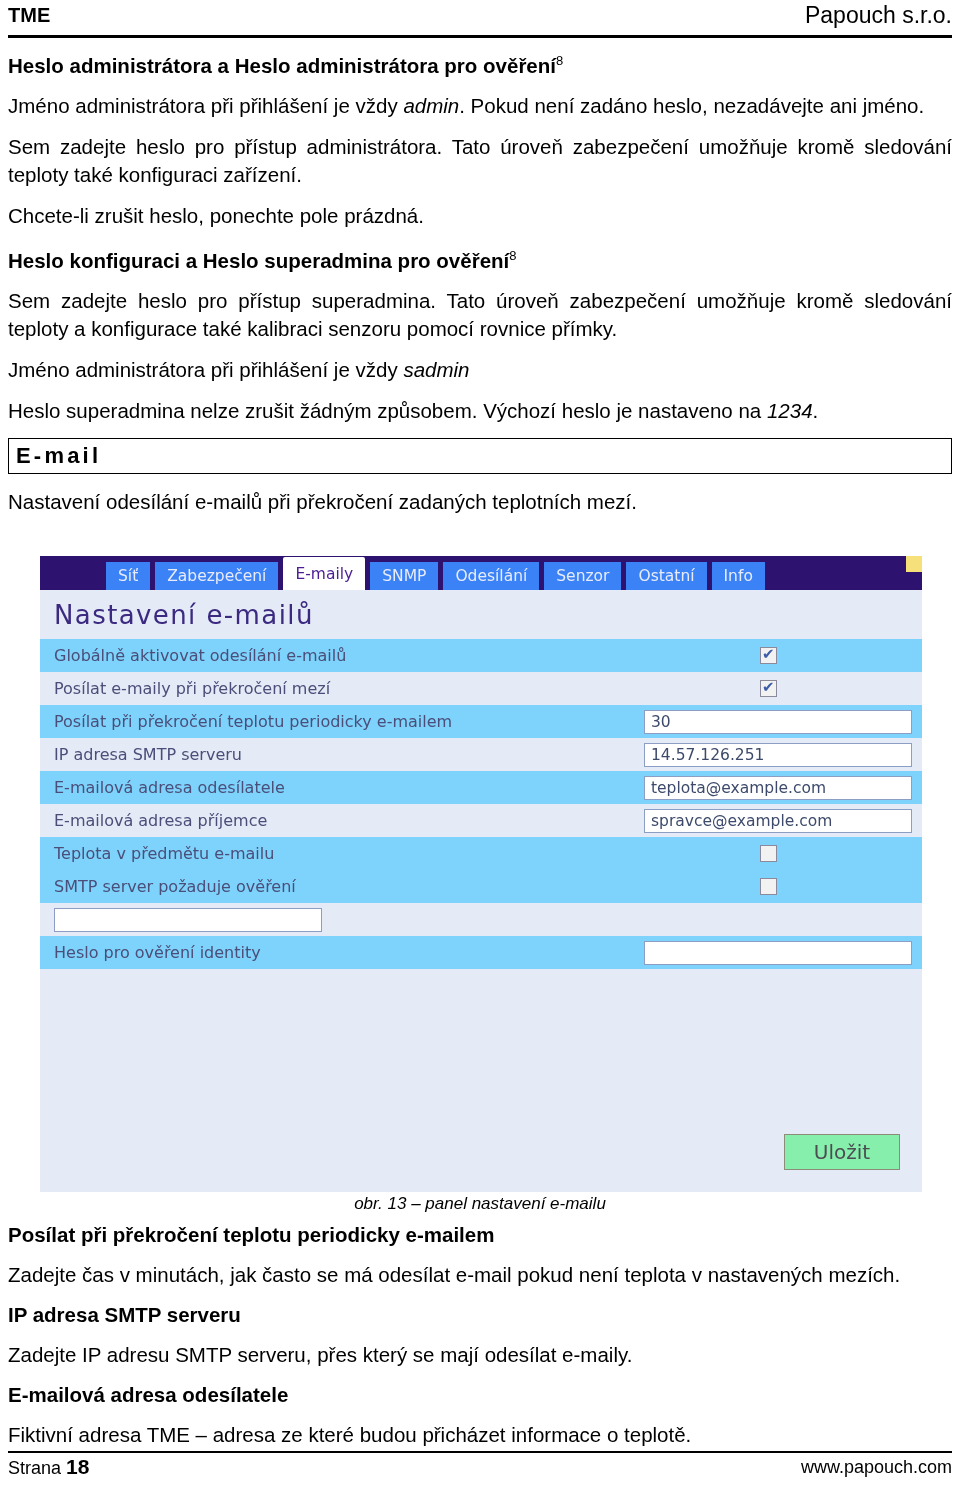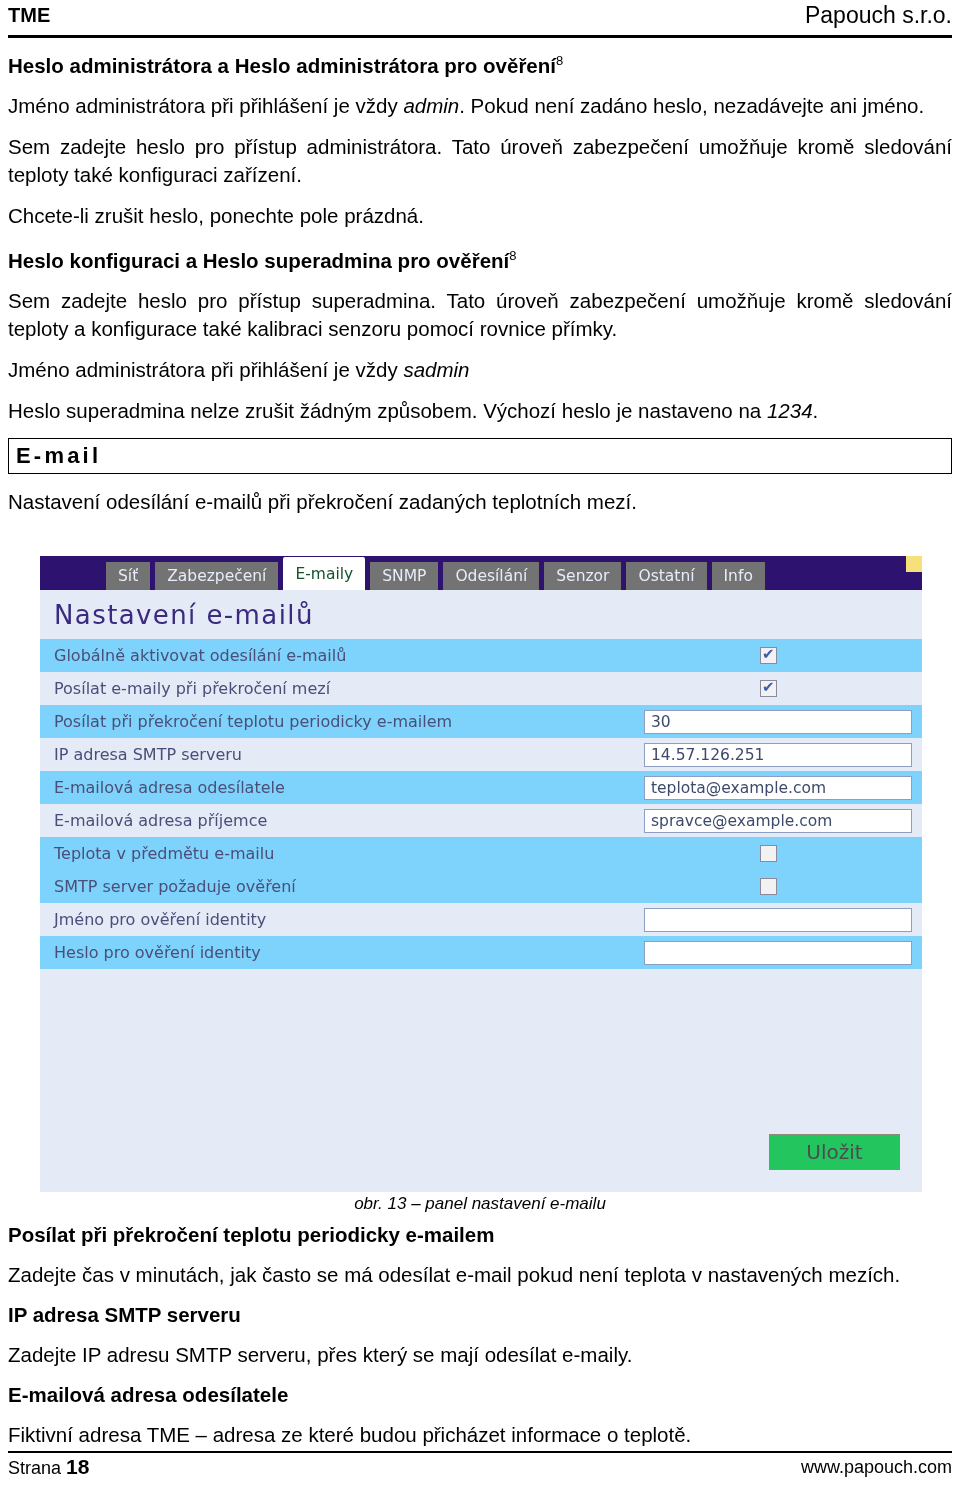--- a/index.html
+++ b/index.html
@@ -93,33 +93,33 @@
     position: relative;
     height: 34px;
     background: #2e1270;
     display: flex;
     align-items: flex-end;
     padding-left: 66px;
     overflow: visible;
   }
   .tab {
     height: 28px;
-    background: #737373;
+    background: #3b82f6;
     color: #e8ecfa;
     font-size: 15.5px;
     display: flex;
     align-items: center;
     justify-content: center;
     padding: 0 12px;
     margin-right: 5px;
     white-space: nowrap;
   }
   .tab.active {
     background: #ffffff;
-    color: #14532d;
+    color: #4c1d95;
     height: 33px;
     border-top-left-radius: 2px;
     border-top-right-radius: 2px;
   }
   .tab-corner {
     position: absolute;
     right: 0px;
     top: 0px;
     width: 16px;
     height: 16px;
@@ -194,23 +194,23 @@
   .panel-foot {
     position: absolute;
     left: 0; right: 0; bottom: 0;
     height: 150px;
     background: #e4eaf6;
   }
   .save-btn {
     position: absolute;
     right: 22px;
     bottom: 22px;
-    width: 131px;
+    width: 116px;
     height: 36px;
-    background: #22c55e;
+    background: #86efac;
     border: 1.5px solid #8c8c7a;
     color: #4c4c52;
     font-size: 20px;
     display: flex;
     align-items: center;
     justify-content: center;
   }
 
   
   .caption {
@@ -372,21 +372,20 @@
 
 
     <div class="row alt">
       <div class="lbl">SMTP server požaduje ověření</div>
       <div class="ctl">
         <div class="cbox"></div>
       </div>
     </div>
 
     <div class="row plain">
-      <div class="lbl">Jméno pro ověření identity</div>
       <div class="ctl">
         <div class="inputbox"></div>
       </div>
     </div>
 
     <div class="row alt">
       <div class="lbl">Heslo pro ověření identity</div>
       <div class="ctl">
         <div class="inputbox"></div>
       </div>

